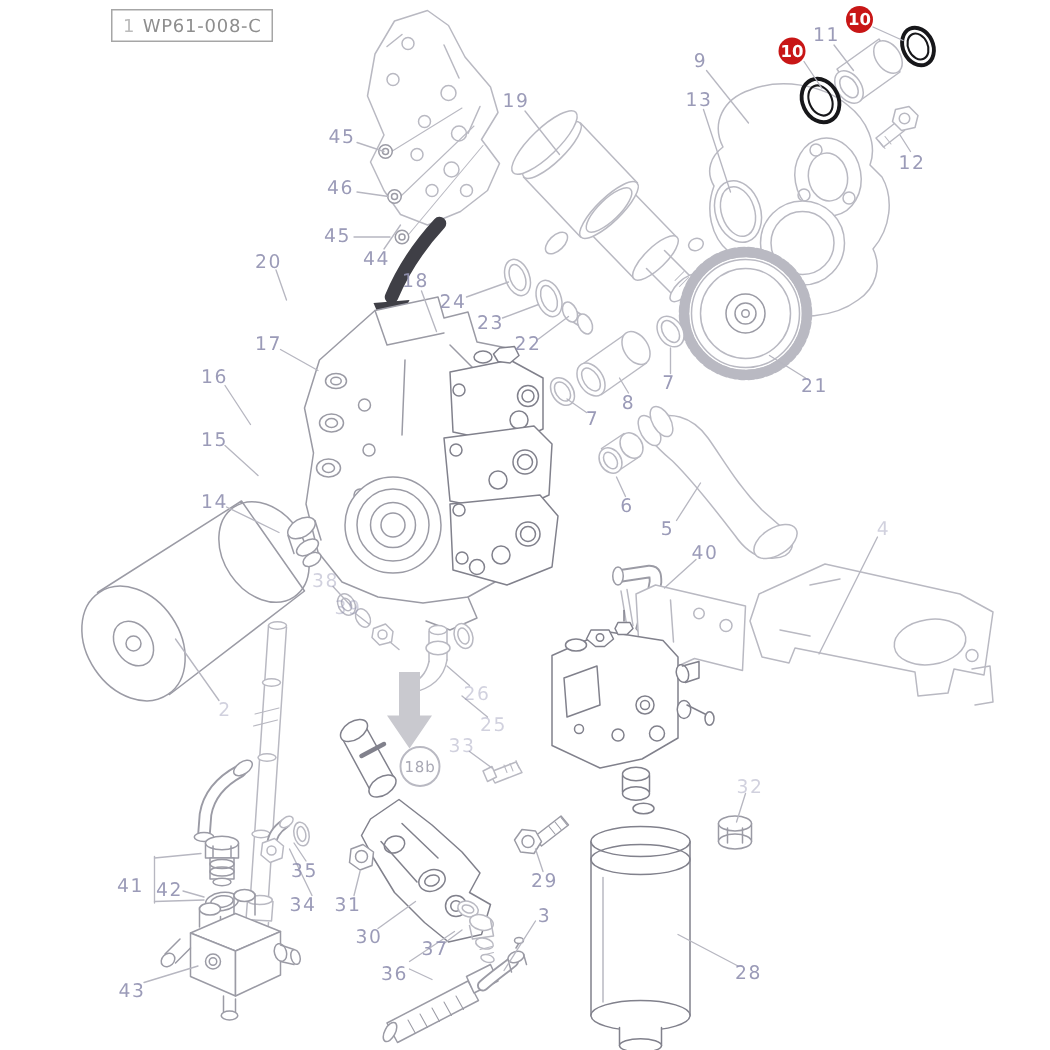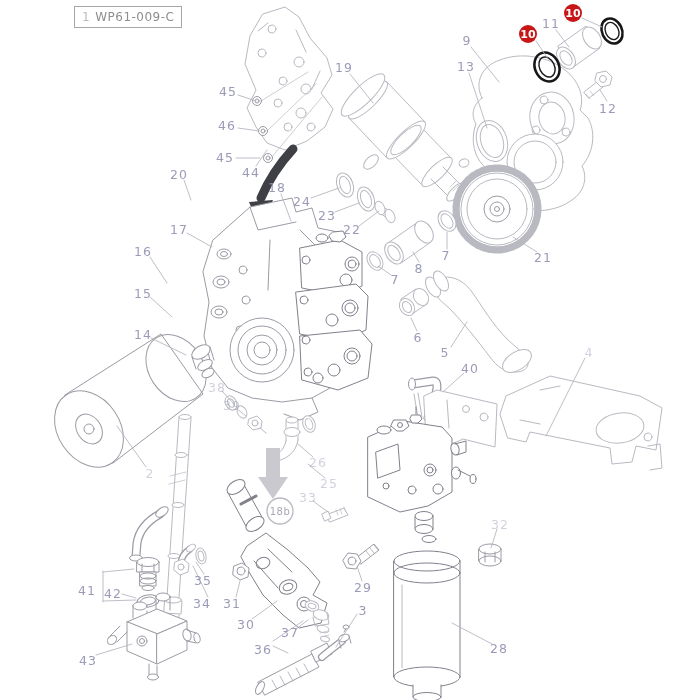--- a/index.html
+++ b/index.html
@@ -525,16 +525,16 @@
           <circle cx="573" cy="13" r="9" class="callout-circle"></circle>
           <text x="573" y="16.8" class="callout-text">10</text>
           <circle cx="280" cy="511" r="13" class="ref-circle"></circle>
           <text x="280" y="514.5" class="ref-text">18b</text>
         </g>
 </g>
 </svg>
 
 <div class="title-box">
   <span class="prefix">1</span>
-  <span class="code">WP61-009-C</span>
+  <span class="code">WP61-008-C</span>
 </div>
 
 </div>
 
 </body></html>

